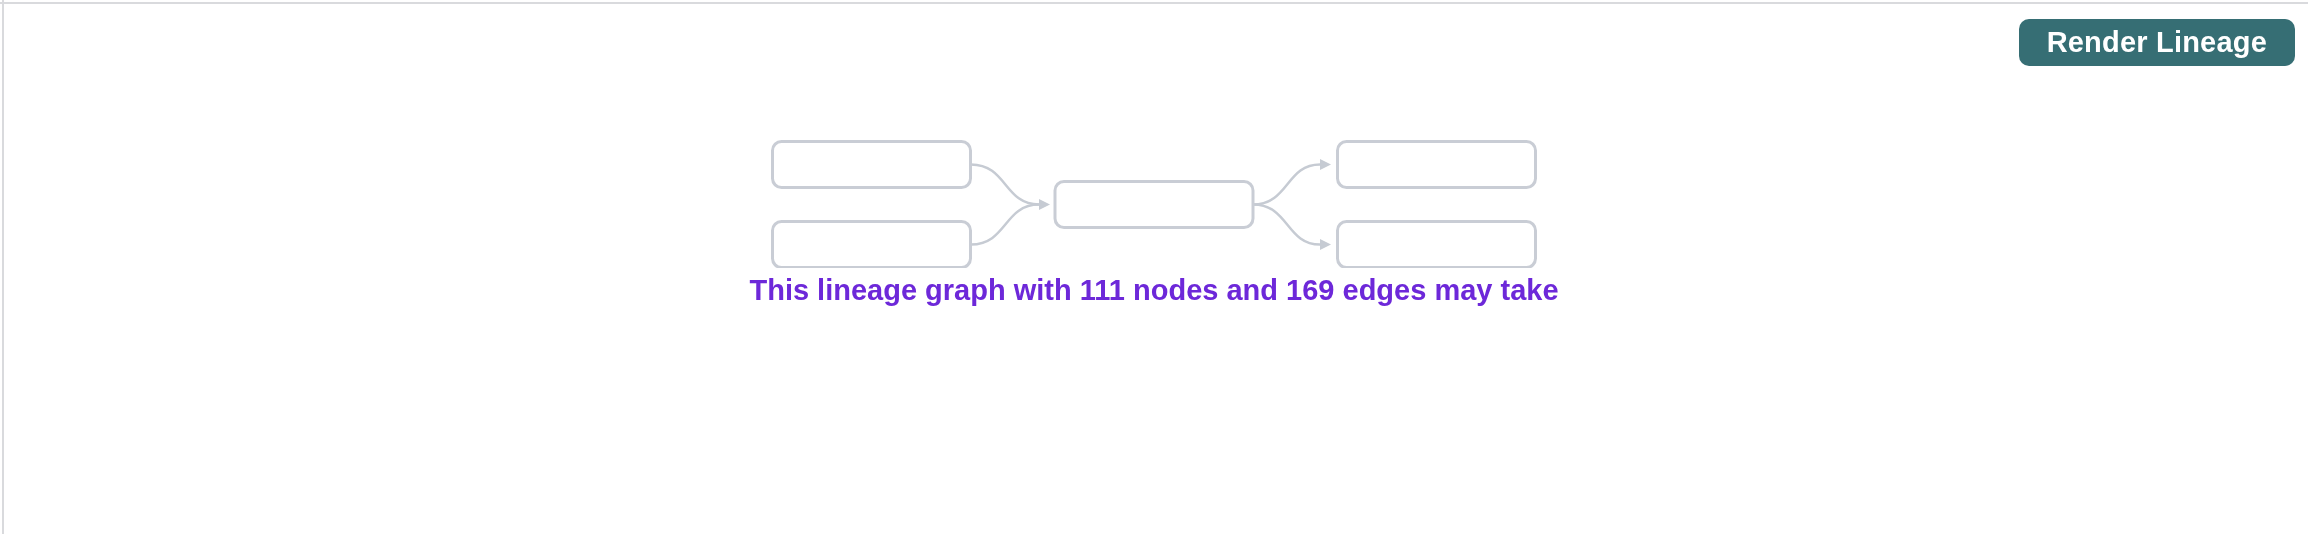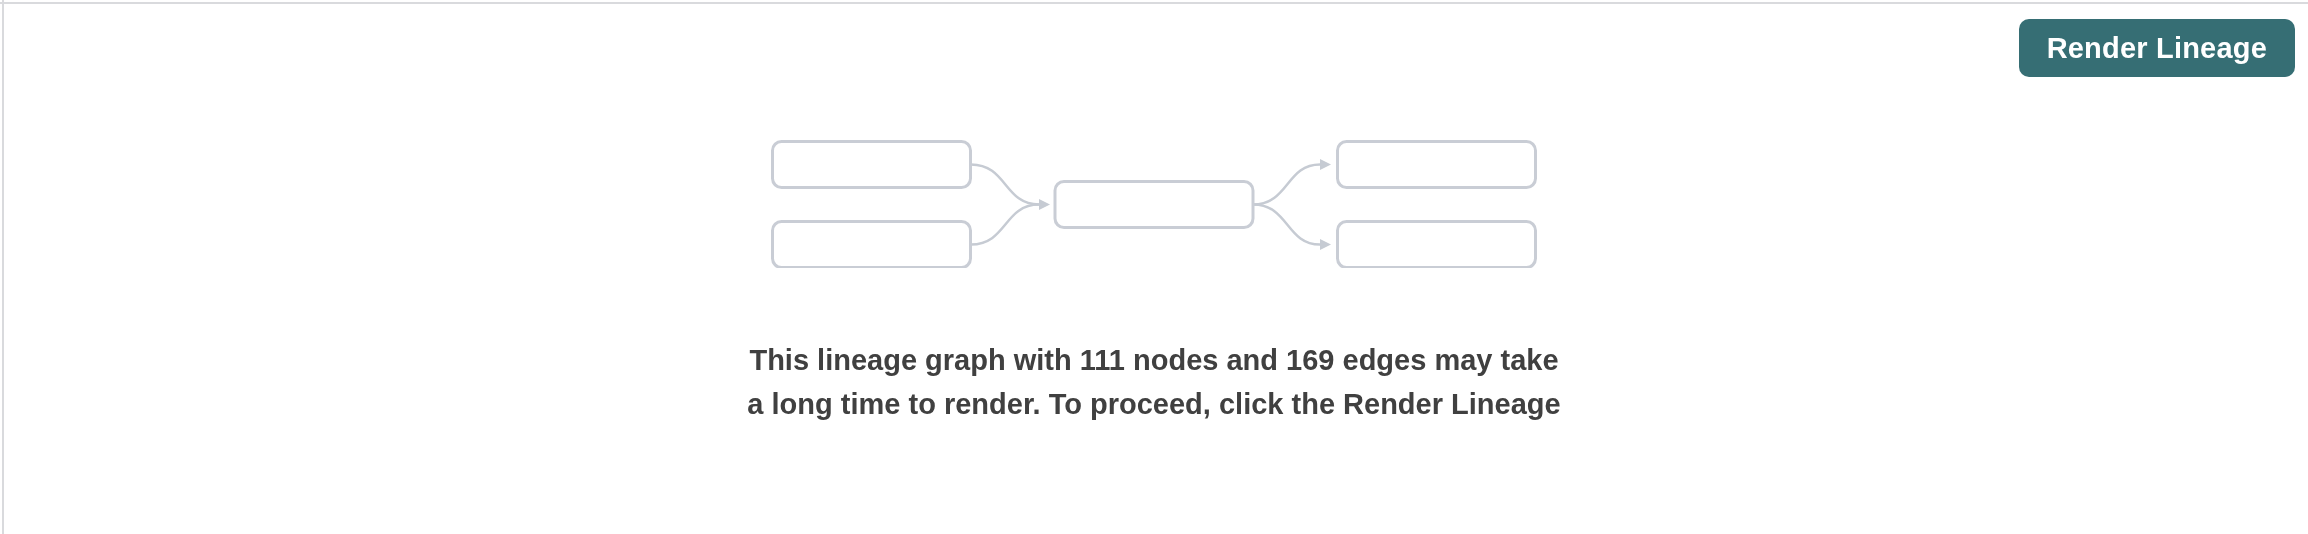--- a/index.html
+++ b/index.html
@@ -21,21 +21,21 @@
   .left-border-line {
     position: absolute;
     top: 0; bottom: 0; left: 2px;
     width: 2px;
     background: #d9dadd;
   }
   .render-btn {
     position: absolute;
     top: 19px;
     right: 13px;
-    height: 58px;
+    height: 47px;
     padding: 0 28px;
     background: #366e74;
     color: #ffffff;
     border: none;
     border-radius: 10px;
     font-family: "Liberation Sans", sans-serif;
     font-size: 29px;
     font-weight: 700;
     letter-spacing: 0.2px;
     cursor: pointer;
@@ -51,26 +51,25 @@
     display: flex;
     flex-direction: column;
     align-items: center;
   }
   .graph-illustration {
     width: 766px;
     height: 128px;
     display: block;
   }
   .warning-message {
-    margin-top: 70px;
     text-align: center;
     font-size: 29px;
     font-weight: 700;
     line-height: 44px;
-    color: #404040;
+    color: #6d28d9;
   }
 </style>
 </head>
 <body>
 
 <div class="top-border-line"></div>
 <div class="left-border-line"></div>
 
 <button class="render-btn">Render Lineage</button>
 
@@ -95,16 +94,15 @@
       <rect x="1.5" y="1.5" width="198" height="46" rx="9"></rect>
       <rect x="1.5" y="81.5" width="198" height="46" rx="9"></rect>
       <rect x="284" y="41.5" width="198" height="46" rx="9"></rect>
       <rect x="566.5" y="1.5" width="198" height="46" rx="9"></rect>
       <rect x="566.5" y="81.5" width="198" height="46" rx="9"></rect>
     </g>
   </svg>
 
   <div class="warning-message">
     <div>This lineage graph with 111 nodes and 169 edges may take</div>
-    <div>a long time to render. To proceed, click the Render Lineage</div>
   </div>
 
 </div>
 
 </body></html>

